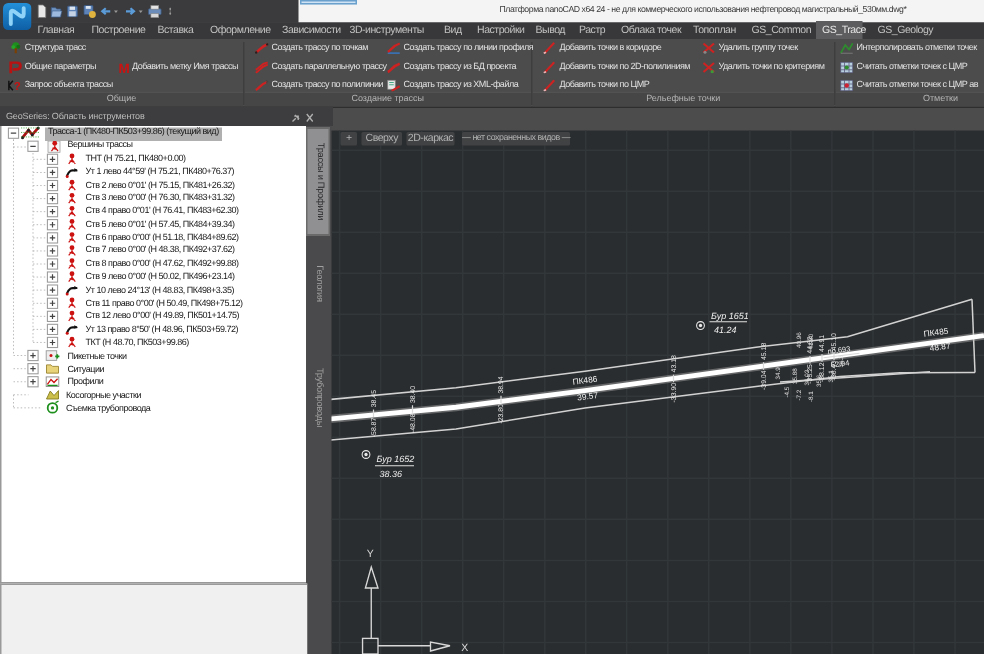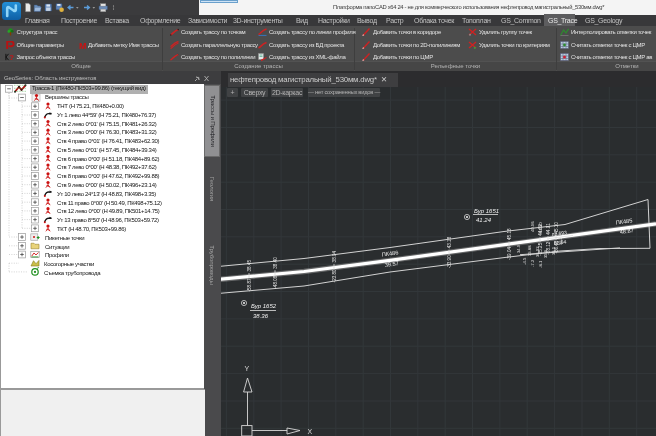--- a/index.html
+++ b/index.html
@@ -379,23 +379,20 @@
     <div class="trow" style="left:43px;top:177px">Косогорные участки</div>
     <div class="trow" style="left:43px;top:186px">Съемка трубопровода</div>
   </div>
   <div class="abs" id="graybox"></div>
   <div class="abs" id="vtabs"></div>
   <div class="abs" style="left:204px;top:85px;width:16px;height:72px;background:#909092;border:1px solid #6a6a6a;box-sizing:border-box"></div>
   <div class="abs" style="left:217px;top:86px;transform:rotate(90deg);transform-origin:0 0;font-size:6.2px;color:#26262a;width:70px;text-align:center;letter-spacing:-0.2px;white-space:nowrap">Трассы и Профили</div>
   <div class="abs" style="left:216px;top:164px;transform:rotate(90deg);transform-origin:0 0;font-size:6.2px;color:#a2a2a2;width:50px;text-align:center;letter-spacing:-0.2px;white-space:nowrap">Геология</div>
   <div class="abs" style="left:216px;top:235px;transform:rotate(90deg);transform-origin:0 0;font-size:6.2px;color:#a2a2a2;width:60px;text-align:center;letter-spacing:-0.2px;white-space:nowrap">Трубопроводы</div>
 
-  <div class="abs" id="docbar">
-    <div id="doctab">&nbsp;нефтепровод магистральный_530мм.dwg*&nbsp;&nbsp;✕</div>
-  </div>
   <div class="abs" id="canvas">
     <svg class="abs" style="left:0;top:0" width="435" height="349" viewBox="0 0 435 349">
 <g stroke="#32373a" stroke-width="1">
 <line x1="5.4" y1="0" x2="5.4" y2="349"></line>
 <line x1="32.8" y1="0" x2="32.8" y2="349"></line>
 <line x1="60.1" y1="0" x2="60.1" y2="349"></line>
 <line x1="87.5" y1="0" x2="87.5" y2="349"></line>
 <line x1="114.8" y1="0" x2="114.8" y2="349"></line>
 <line x1="142.2" y1="0" x2="142.2" y2="349"></line>
 <line x1="169.5" y1="0" x2="169.5" y2="349"></line>

